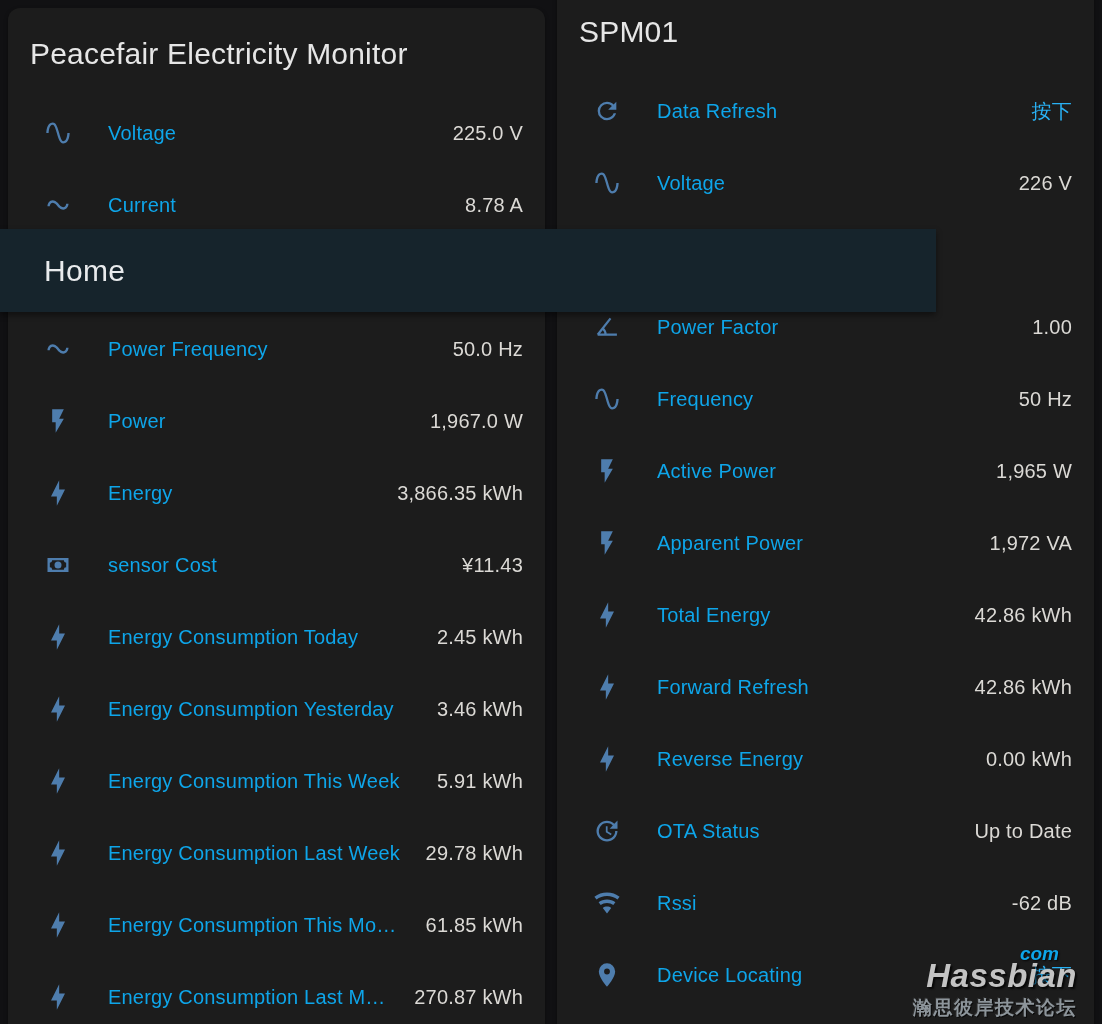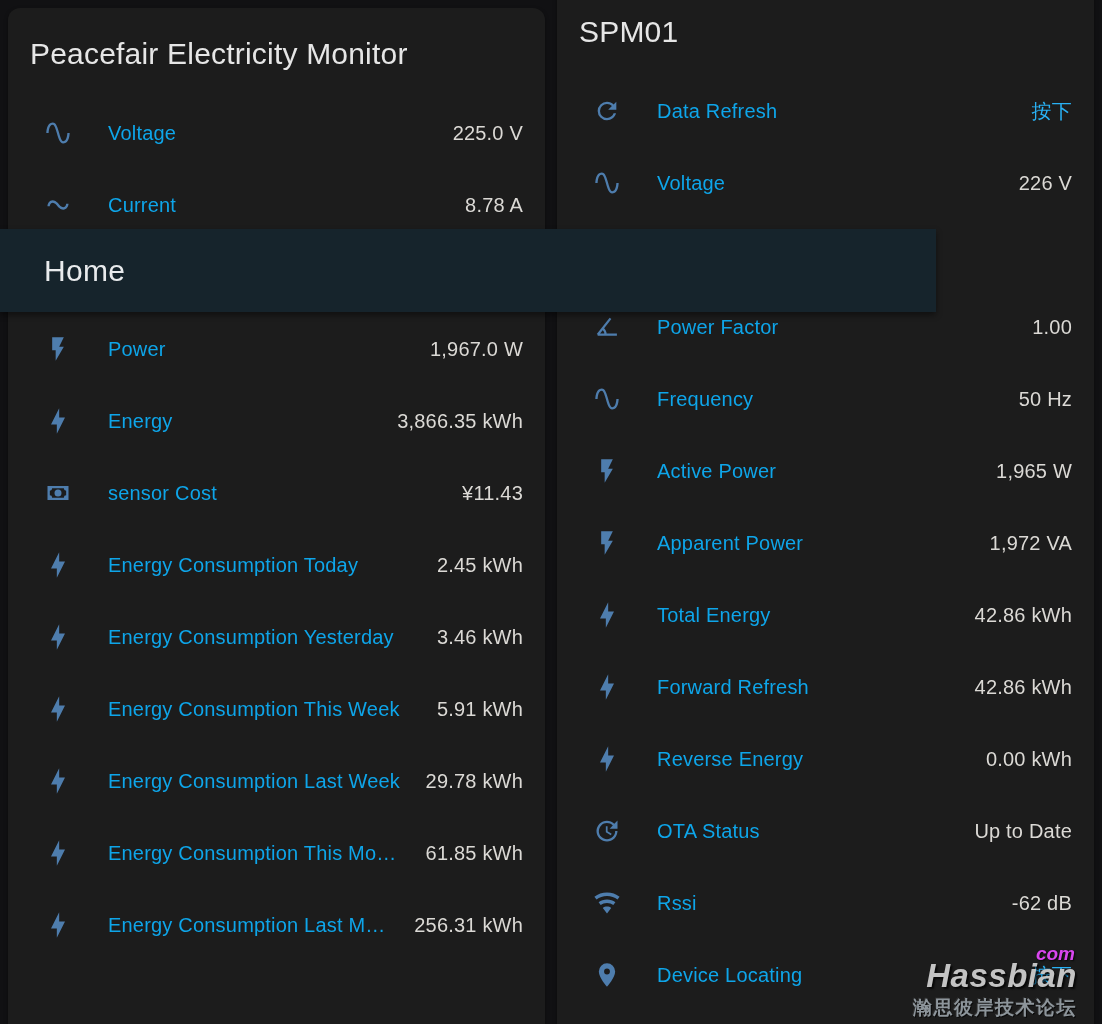--- a/index.html
+++ b/index.html
@@ -89,22 +89,22 @@
     z-index:30;
     text-align:right;
     pointer-events:none;
     font-style:italic;
     font-weight:bold;
     line-height:1;
   }
   .wm-com{
     display:block;
     font-size:19px;
-    color:#d946ef;
-    margin-right:2px;
+    color:#0ea5e9;
+    margin-right:18px;
     text-shadow:1px 1px 2px rgba(0,0,0,.8);
   }
   .wm-brand{
     display:block;
     font-size:33px;
     color:#c3c3c3;
     margin-top:-4px;
     letter-spacing:.5px;
     text-shadow:2px 2px 2px rgba(0,0,0,.75);
   }
@@ -138,20 +138,29 @@
           <svg viewBox="0 0 24 24">
             <path d="M12.43,11C12.28,10.84 10,8 7.5,8C4.5,8 3.03,10.89 3,13H5C5,12.63 5.38,10 7.5,10C9.11,10 10.86,12.11 11.57,13C11.72,13.16 14,16 16.5,16C19.5,16 20.97,13.11 21,11H19C19,11.37 18.62,14 16.5,14C14.89,14 13.14,11.89 12.43,11Z" fill="currentColor"></path>
           </svg>
         </span>
         <span class="label">Current</span>
         <span class="value">8.78 A</span>
       </div>
       <div class="row">
         <span class="icon">
           <svg viewBox="0 0 24 24">
+            <path d="M12.43,11C12.28,10.84 10,8 7.5,8C4.5,8 3.03,10.89 3,13H5C5,12.63 5.38,10 7.5,10C9.11,10 10.86,12.11 11.57,13C11.72,13.16 14,16 16.5,16C19.5,16 20.97,13.11 21,11H19C19,11.37 18.62,14 16.5,14C14.89,14 13.14,11.89 12.43,11Z" fill="currentColor"></path>
+          </svg>
+        </span>
+        <span class="label">Power Frequency</span>
+        <span class="value">50.0 Hz</span>
+      </div>
+      <div class="row">
+        <span class="icon">
+          <svg viewBox="0 0 24 24">
             <path d="M7,2V13H10V22L17,10H13L17,2H7Z" fill="currentColor"></path>
           </svg>
         </span>
         <span class="label">Power</span>
         <span class="value">1,967.0 W</span>
       </div>
       <div class="row">
         <span class="icon">
           <svg viewBox="0 0 24 24">
             <path d="M11,15H6L13,1V9H18L11,23V15Z" fill="currentColor"></path>
@@ -214,21 +223,21 @@
         <span class="label">Energy Consumption This Mo…</span>
         <span class="value">61.85 kWh</span>
       </div>
       <div class="row">
         <span class="icon">
           <svg viewBox="0 0 24 24">
             <path d="M11,15H6L13,1V9H18L11,23V15Z" fill="currentColor"></path>
           </svg>
         </span>
         <span class="label">Energy Consumption Last M…</span>
-        <span class="value">256.31 kWh</span>
+        <span class="value">270.87 kWh</span>
       </div>
     </div>
 </div>
 
 <div class="card card-right">
   <div class="card-title">SPM01</div>
   <div class="rows">
       <div class="row">
         <span class="icon">
           <svg viewBox="0 0 24 24">

